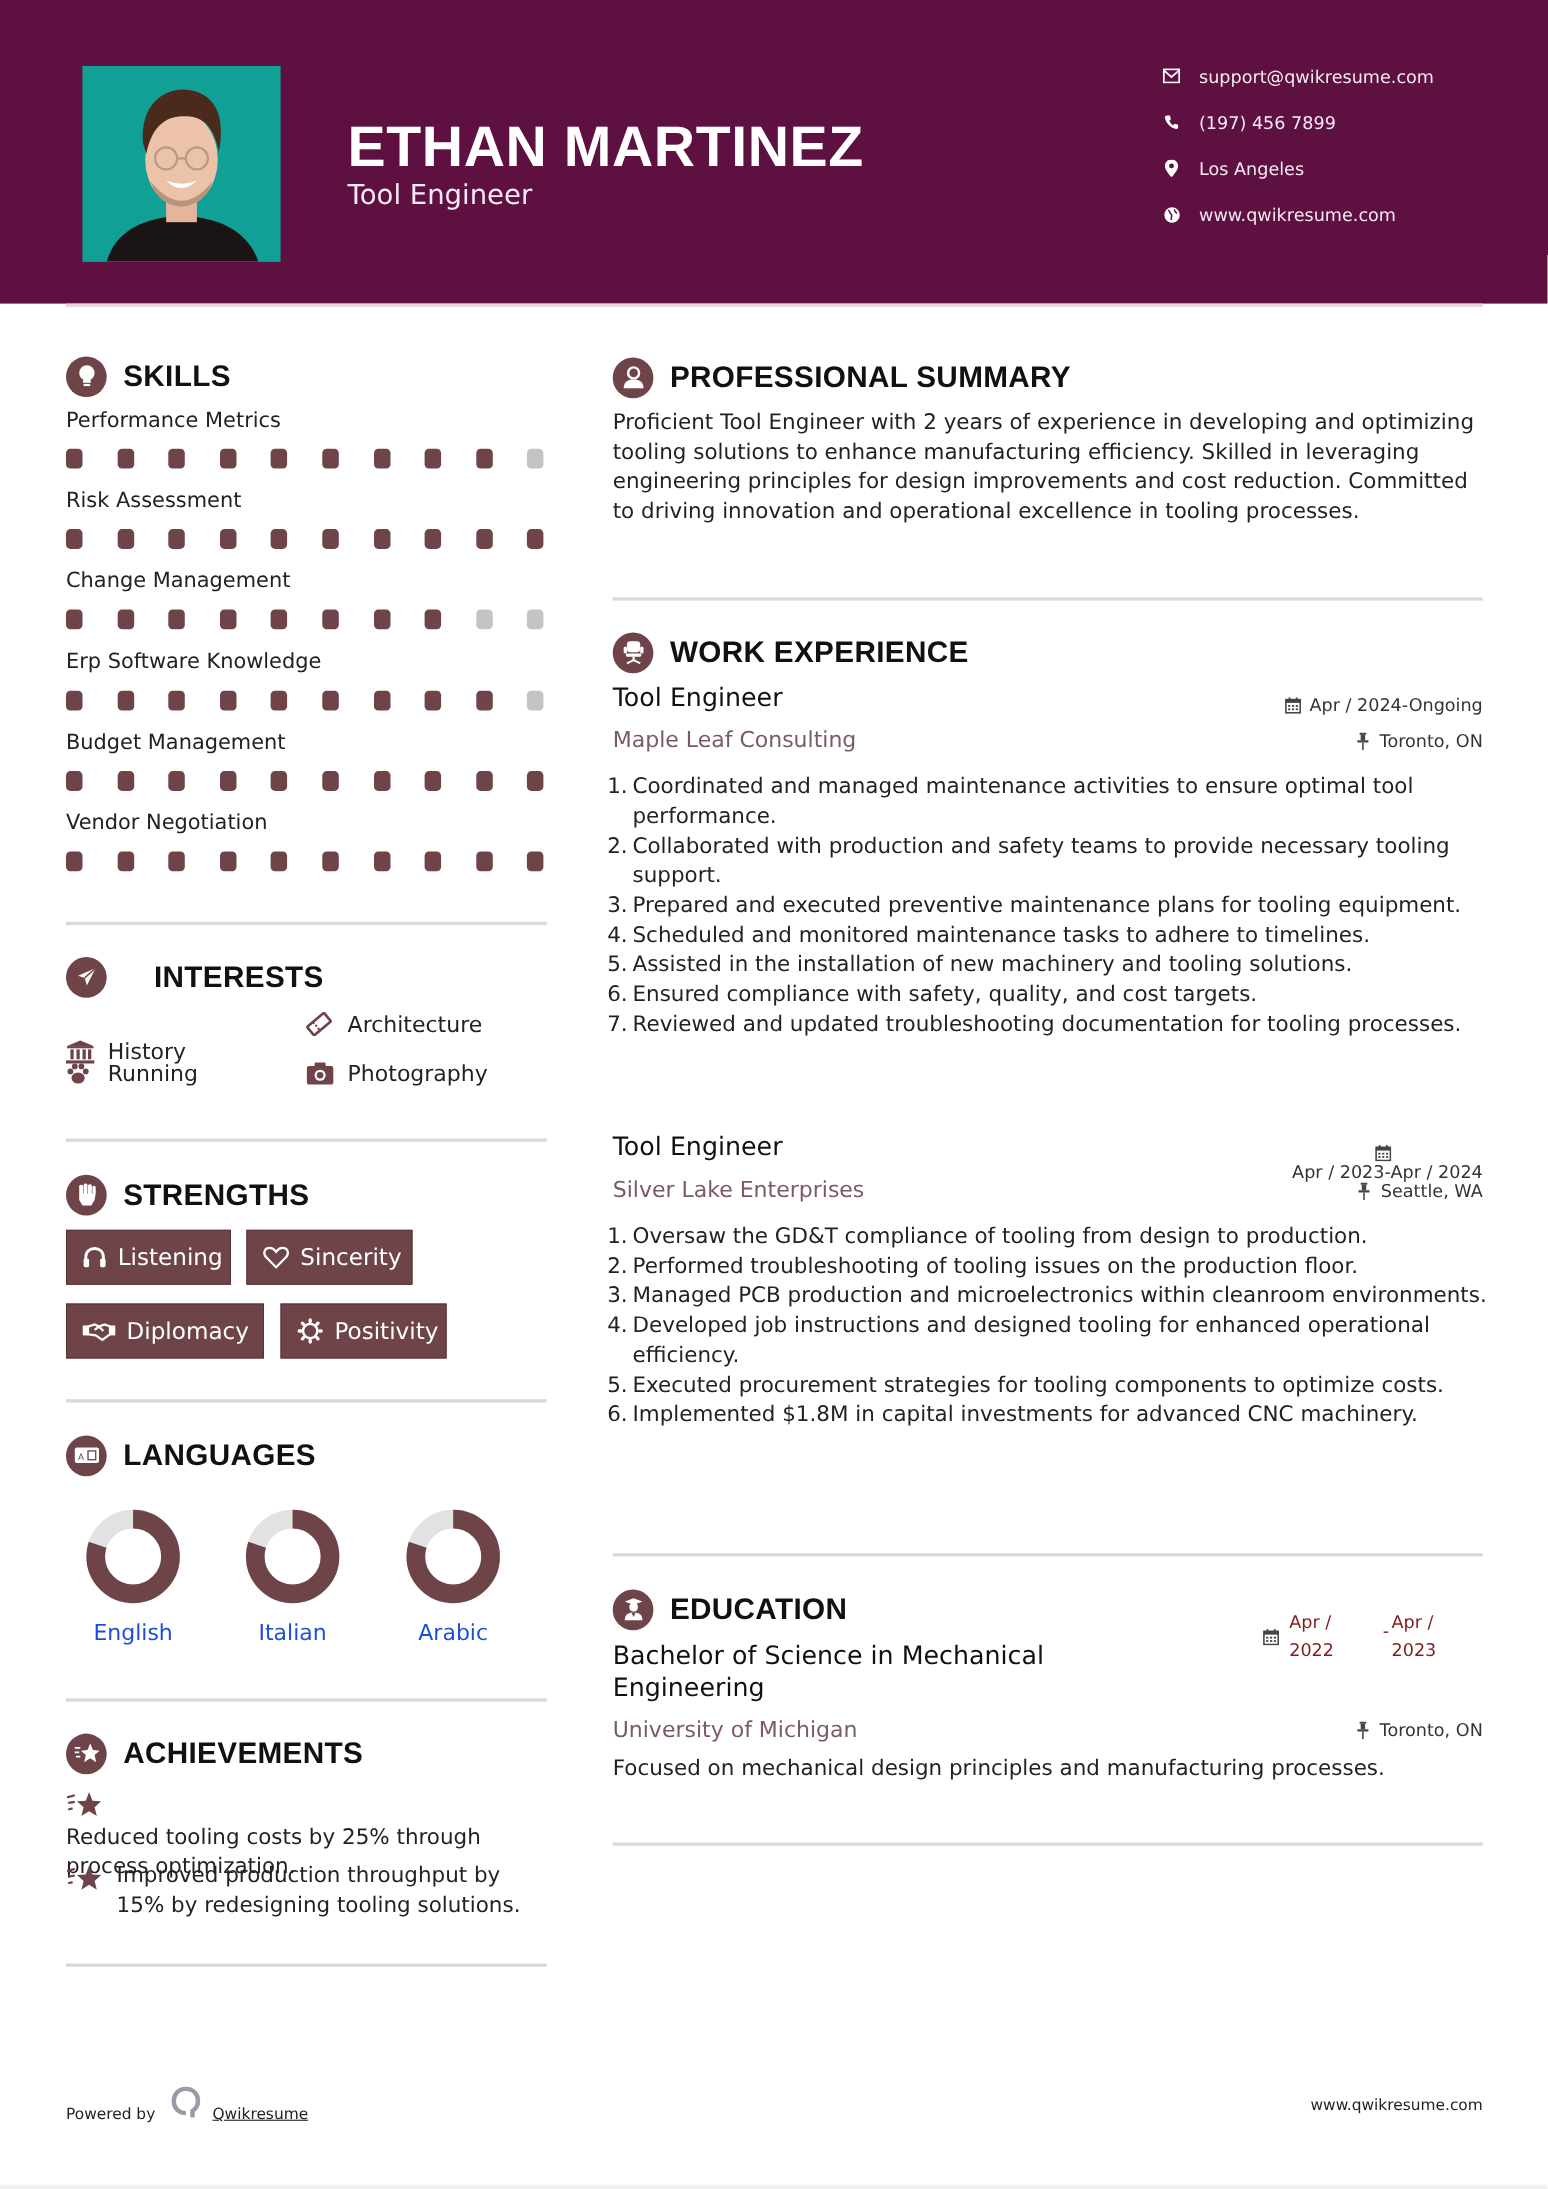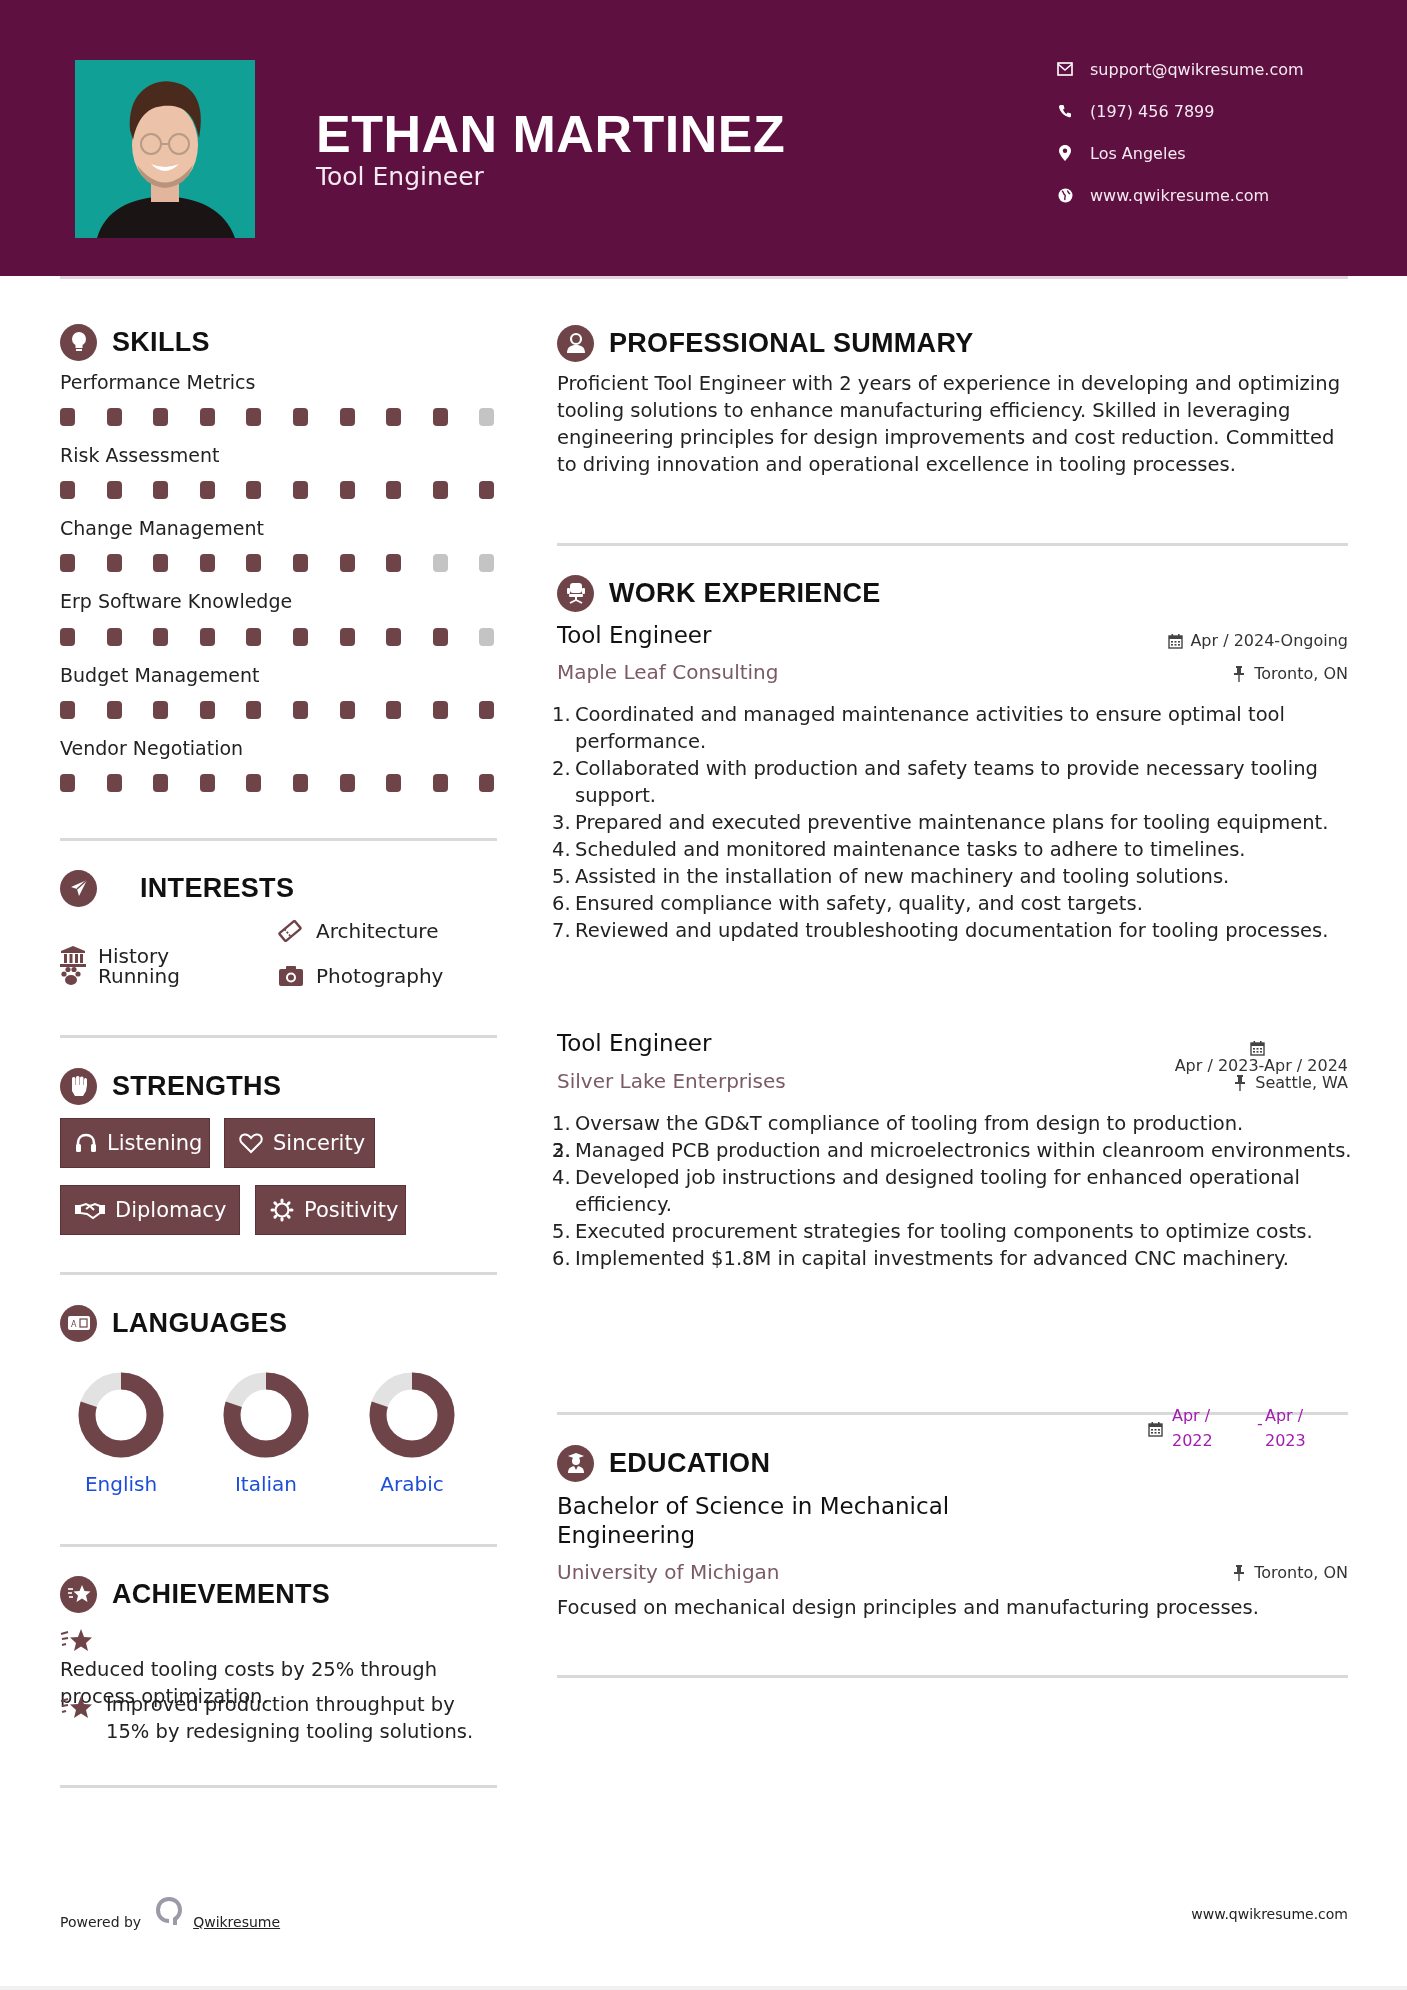--- a/index.html
+++ b/index.html
@@ -46,21 +46,21 @@
 
   .job-title { position: absolute; left: 557px; font-size: 23px; color: #111; white-space: nowrap; }
   .job-company { position: absolute; left: 557px; font-size: 20px; color: #7a5a66; white-space: nowrap; }
   .meta { position: absolute; right: 59px; display: flex; align-items: center; font-size: 16px; color: #333; white-space: nowrap; }
   .meta .mi { width: 16px; height: 16px; margin-right: 7px; display: flex; align-items: center; justify-content: center; }
   .job-list { position: absolute; left: 557px; width: 800px; list-style: none; font-size: 19.5px; line-height: 27px; color: #222; }
   .job-list li { position: relative; padding-left: 18px; }
   .job-list li .num { position: absolute; left: -5px; top: 0; }
 
   .edu-deg { position: absolute; left: 557px; top: 1492px; width: 470px; font-size: 23px; line-height: 29px; color: #111; }
-  .edu-dates { position: absolute; left: 1148px; top: 1404px; width: 200px; height: 60px; font-size: 16px; color: #a21caf; }
+  .edu-dates { position: absolute; left: 1148px; top: 1463px; width: 200px; height: 60px; font-size: 16px; color: #7f1d1d; }
   .edu-school { position: absolute; left: 557px; top: 1560px; font-size: 20px; color: #7a5a66; white-space: nowrap; }
   .edu-desc { position: absolute; left: 557px; top: 1596px; width: 800px; font-size: 19.5px; color: #222; white-space: nowrap; }
 
   .footer-left { position: absolute; left: 60px; top: 1898px; display: flex; align-items: flex-end; height: 32px; }
   .footer-left .pb { font-size: 14px; color: #222; margin-right: 14px; }
   .footer-left .ql { font-size: 14px; color: #222; text-decoration: underline; margin-left: 10px; }
   .footer-right { position: absolute; right: 59px; top: 1906px; font-size: 14px; color: #222; }
   .bottom-edge { position: absolute; left: 0; top: 1986px; width: 1407px; height: 4px; background: #f1f1f1; }
 </style>
 </head>
@@ -496,21 +496,21 @@
         <rect x="3" y="0" width="6" height="2" fill="#444"></rect>
         <rect x="4" y="2" width="4" height="5" fill="#444"></rect>
         <path d="M1 7 L11 7 L11 9 L1 9 Z" fill="#444"></path>
         <rect x="5.3" y="9" width="1.4" height="7" fill="#444"></rect>
       </svg>
   </span>
   <span>Seattle, WA</span>
 </div>
 <ol class="job-list" style="top:1110px;">
     <li><span class="num">1.</span><span>Oversaw the GD&amp;T compliance of tooling from design to production.</span></li>
-    <li><span class="num">2.</span></li>
+    <li><span class="num">2.</span><span>Performed troubleshooting of tooling issues on the production floor.</span></li>
     <li><span class="num">3.</span><span>Managed PCB production and microelectronics within cleanroom environments.</span></li>
     <li><span class="num">4.</span><span>Developed job instructions and designed tooling for enhanced operational efficiency.</span></li>
     <li><span class="num">5.</span><span>Executed procurement strategies for tooling components to optimize costs.</span></li>
     <li><span class="num">6.</span><span>Implemented $1.8M in capital investments for advanced CNC machinery.</span></li>
   </ol>
 
 <div class="divider" style="left:557px; top:1412px; width:791px;"></div>
 
 <div class="sec-head" style="left:557px; top:1443px;">
   <span class="sec-icon">

